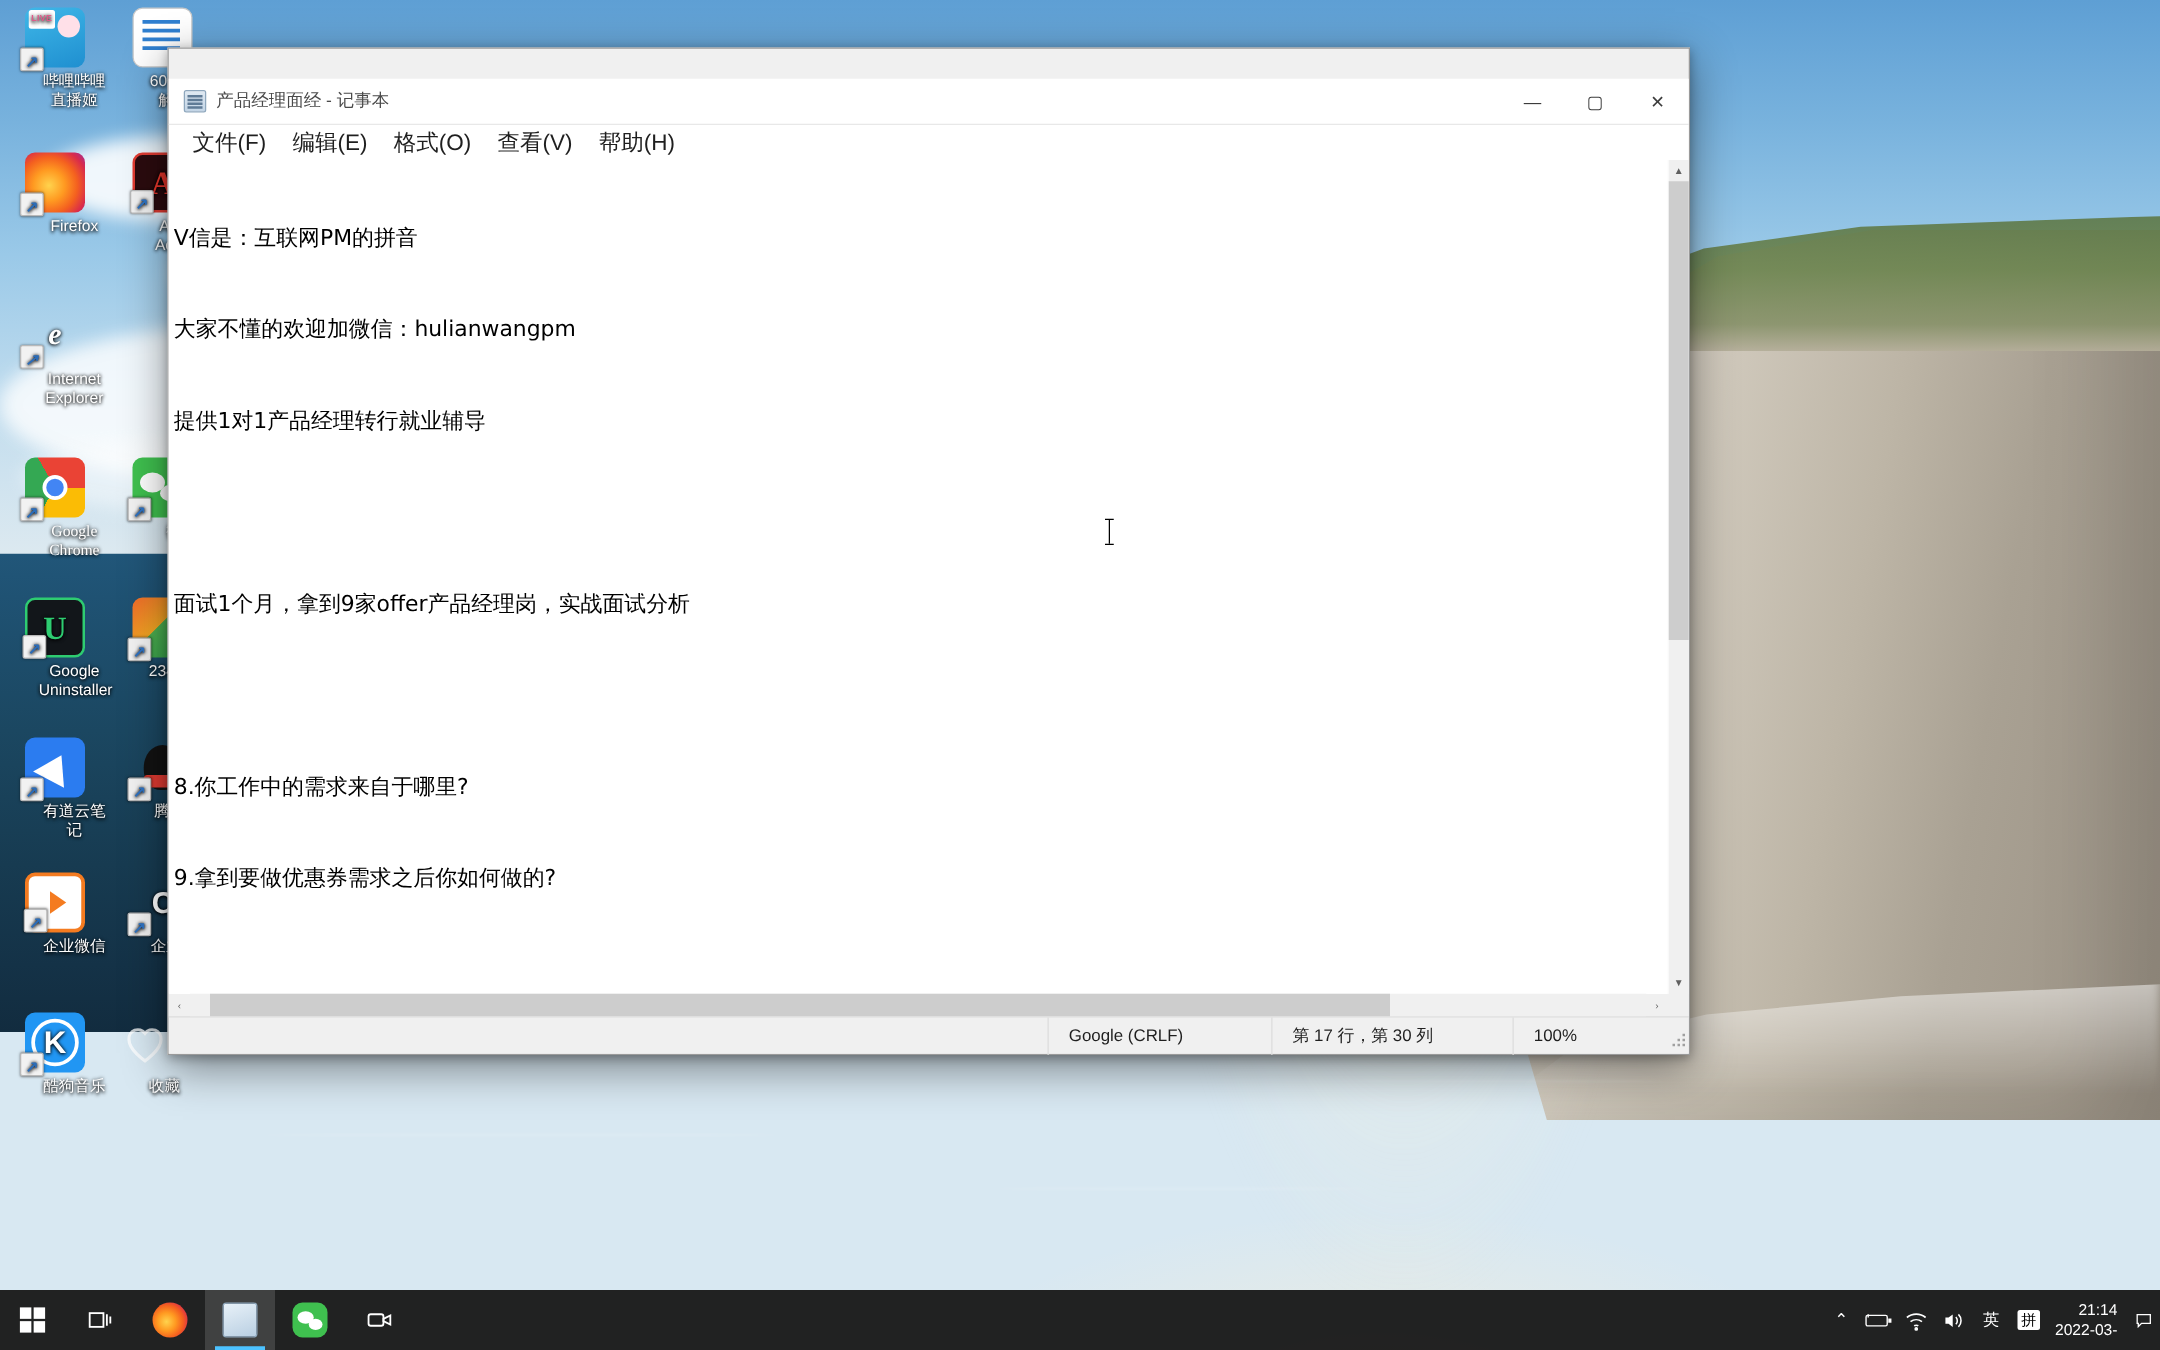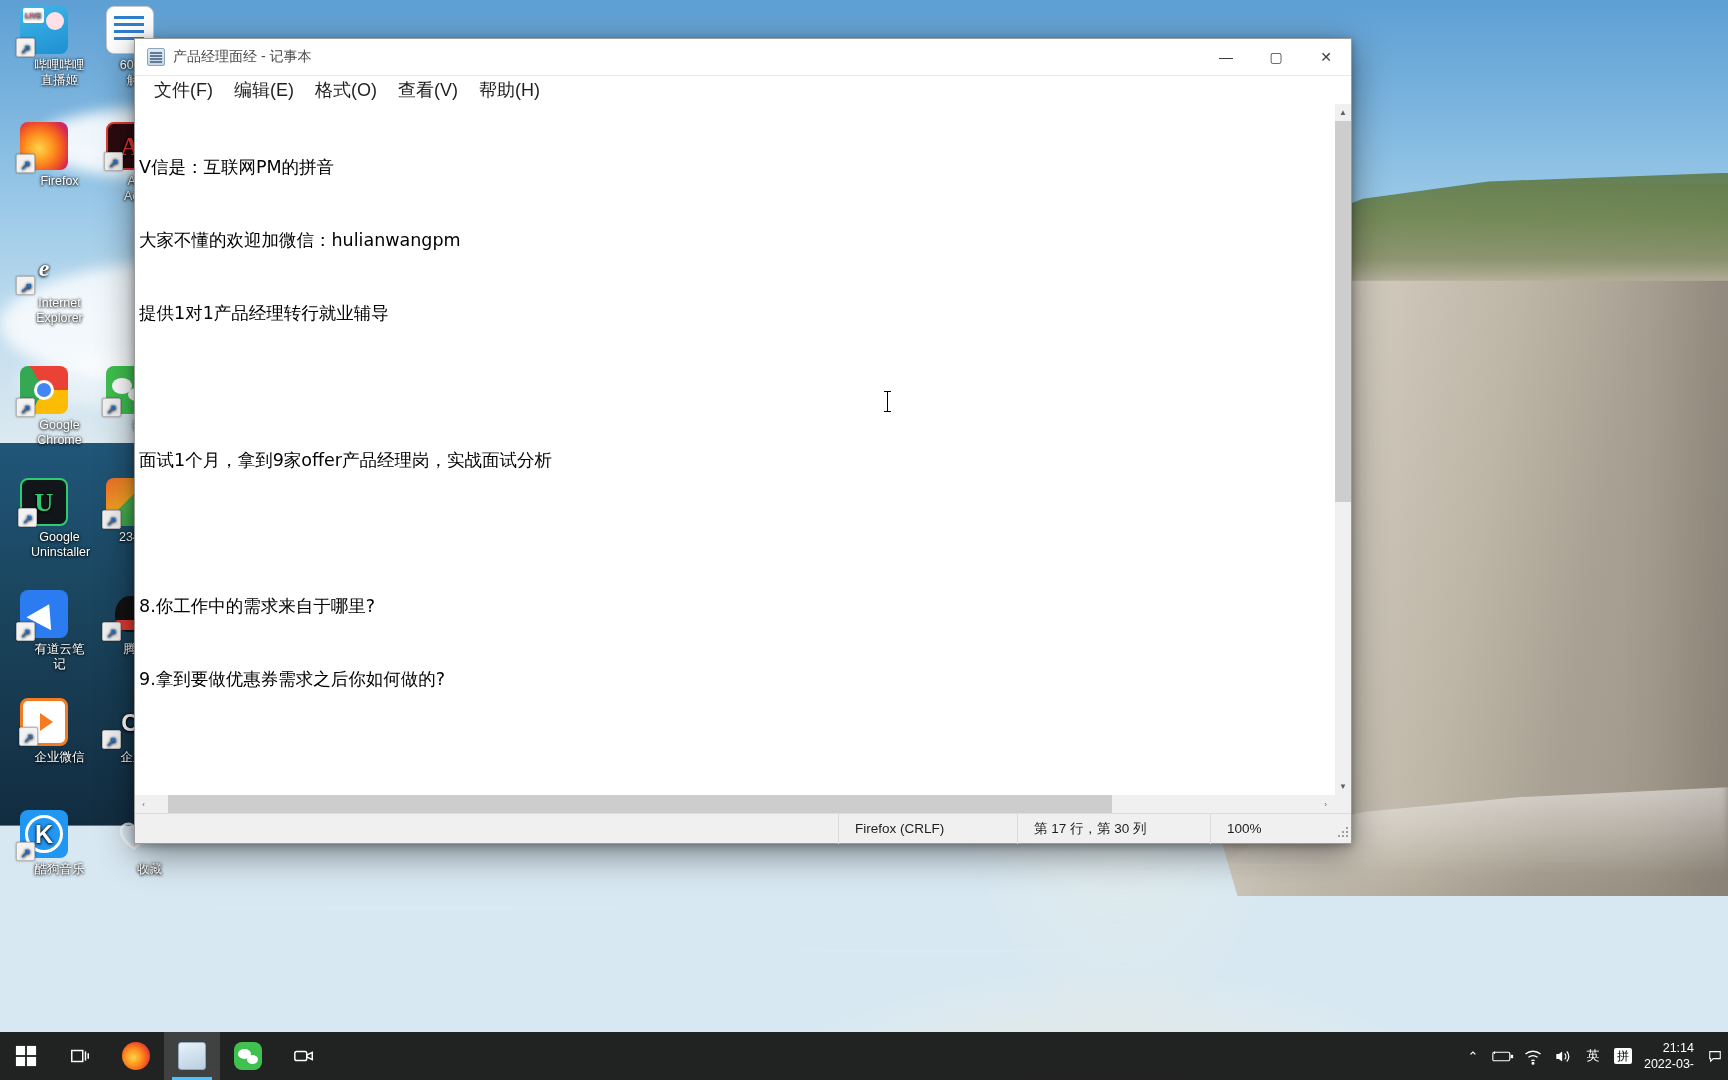--- a/index.html
+++ b/index.html
@@ -124,21 +124,21 @@
   
   #notepad {
     position:absolute; left:134px; top:38px; width:1218px; height:806px;
     background:#f0f0f0;
     border:1px solid #9a9a9a;
     box-shadow:0 10px 34px rgba(0,0,0,.45), 0 2px 8px rgba(0,0,0,.3);
     display:flex; flex-direction:column;
   }
   #titlebar {
     height:40px; background:#ffffff; display:flex; align-items:center;
-    border-bottom:1px solid #e8e8e8; flex:0 0 36px;
+    border-bottom:1px solid #e8e8e8; flex:0 0 36px;margin-top:24px;
   }
   #titlebar .tb-icon {
     width:18px; height:18px; margin:0 8px 0 12px; position:relative;
     background:linear-gradient(180deg,#dfe9f2,#c3d5e6); border:1px solid #8ea7bd; border-radius:2px;
   }
   #titlebar .tb-icon i {
     position:absolute; left:2px; width:12px; height:1.5px; background:#5f7b96; display:block;
   }
   #title-text { font-size:14px; color:#4a4a4a; flex:1; }
   .winbtn {
@@ -290,21 +290,21 @@
         <span class="a">A</span>
       </div>
     <span class="dlabel">Adobe Acrobat</span>
   </div>
 
   <div class="dicon" style="left:0px;top:244px;">
     <div class="glyph g-ie">e</div>
     <span class="dlabel">Internet Explorer</span>
   </div>
 
-  <div class="dicon" style="left:0px;top:366px;">
+  <div class="dicon" style="left:0px;top:366px;font-family:Liberation Serif, serif;">
     <div class="glyph g-chrome">
         <span class="in"></span>
       </div>
     <span class="dlabel">Google Chrome</span>
   </div>
 
   <div class="dicon" style="left:86px;top:366px;">
     <div class="glyph g-wechat">
         <span class="b1"></span>
         <span class="b2"></span>
@@ -356,21 +356,21 @@
     <span class="dlabel">图谱</span>
   </div>
 
   <div class="dicon" style="left:0px;top:810px;">
     <div class="glyph g-kugou">
         <span class="k">K</span>
       </div>
     <span class="dlabel">酷狗音乐</span>
   </div>
 
-  <div class="dicon noshort" style="left:90px;top:810px;">
+  <div class="dicon noshort" style="left:72px;top:810px;">
     <div class="glyph g-heart">
       <svg viewBox="0 0 24 24" fill="none" stroke="rgba(255,255,255,.75)" stroke-width="1.4">
         <path d="M12 20s-7-4.6-7-9.3A3.9 3.9 0 0 1 12 8a3.9 3.9 0 0 1 7 2.7C19 15.4 12 20 12 20z"></path>
       </svg>
     </div>
     <span class="dlabel">收藏</span>
   </div>
 </div>
 
 <div id="notepad">
@@ -437,21 +437,21 @@
     <div id="htrack">
       <div id="hthumb"></div>
     </div>
     <div class="hbtn">›</div>
     <div id="hcorner"></div>
   </div>
 
   <div id="statusbar">
     <div id="sb-spacer"></div>
     <div class="div"></div>
-    <div class="sp" style="width:178px;">Firefox (CRLF)</div>
+    <div class="sp" style="width:178px;">Google (CRLF)</div>
     <div class="div"></div>
     <div class="sp" style="width:192px;">第 17 行，第 30 列</div>
     <div class="div"></div>
     <div class="sp" style="width:120px;">100%</div>
     <div id="grip">
       <span style="right:1px;bottom:1px;"></span>
         <span style="right:5px;bottom:1px;"></span>
       <span style="right:9px;bottom:1px;"></span>
         <span style="right:1px;bottom:5px;"></span>
       <span style="right:5px;bottom:5px;"></span>

